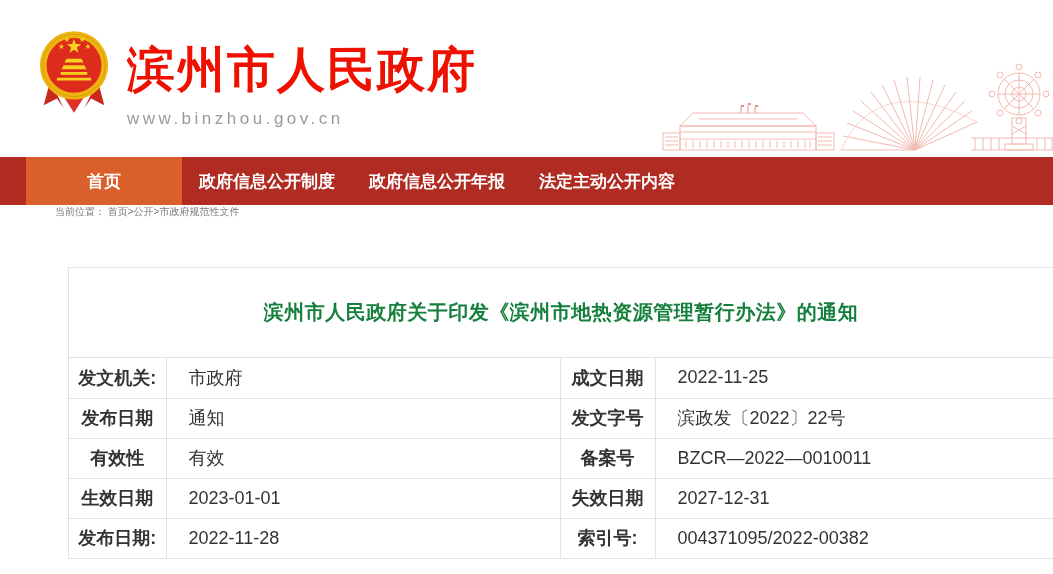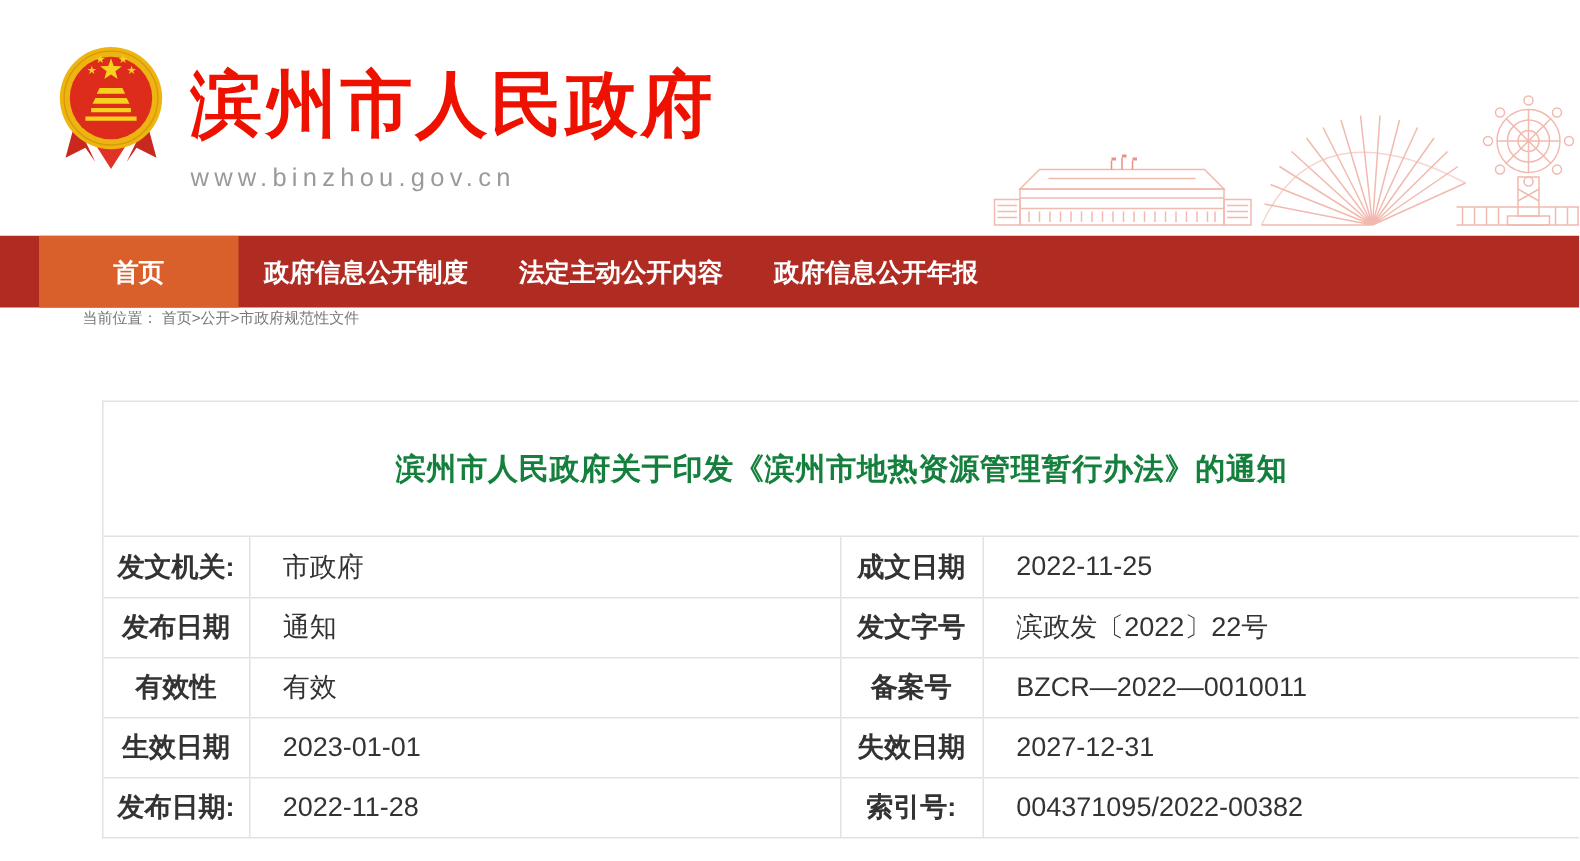--- a/index.html
+++ b/index.html
@@ -14,21 +14,21 @@
   .site-title-block { margin-left: 17px; }
   .site-name { font-size: 48px; font-weight: bold; color: #ee1100; letter-spacing: 2px; margin-top: 12px; white-space: nowrap; }
   .site-url { font-size: 17px; color: #9a9a9a; letter-spacing: 3.5px; margin-top: 7px; }
   .landmarks { position: absolute; right: 0; bottom: 2px; width: 400px; height: 135px; }
 
   
   .main-nav { height: 48px; background: #b02b22; display: flex; align-items: stretch; }
   .nav-spacer { width: 26px; flex: 0 0 auto; }
   .nav-tab { width: 170px; flex: 0 0 auto; display: flex; align-items: center; justify-content: center;
              color: #fff; font-size: 17px; font-weight: bold; text-decoration: none; cursor: pointer; white-space: nowrap; }
-  .nav-tab.active { width: 133px; background: #d95f2b; }
+  .nav-tab.active { width: 156px; background: #d95f2b; }
 
   
   .breadcrumb { padding: 0 0 0 55px; font-size: 10px; color: #777; height: 34px; }
   .breadcrumb .crumb-path { color: #777; cursor: pointer; }
 
   
   .doc-box { margin: 28px 0 0 68px; border: 1px solid #e2e2e2; border-right: none; background: #fff; }
   .doc-title { margin: 0; height: 90px; display: flex; align-items: center; justify-content: center;
                font-size: 20px; font-weight: bold; color: #15803d; border-bottom: 1px solid #e2e2e2; letter-spacing: 0.5px; }
   .meta-table { width: 100%; border-collapse: collapse; table-layout: fixed; }
@@ -110,22 +110,22 @@
         <rect x="352" y="124" width="28" height="6"></rect>
         <path d="M318,118 H400 M318,130 H400 M322,118 V130 M330,118 V130 M338,118 V130 M346,118 V130 M384,118 V130 M392,118 V130 M399,118 V130"></path>
       </g>
     </svg>
   </header>
 
   <nav class="main-nav">
     <span class="nav-spacer"></span>
     <a class="nav-tab active">首页</a>
     <a class="nav-tab">政府信息公开制度</a>
+    <a class="nav-tab">政府信息公开年报</a>
     <a class="nav-tab">法定主动公开内容</a>
-    <a class="nav-tab">政府信息公开年报</a>
   </nav>
 
   <div class="breadcrumb">
     <span class="crumb-label">当前位置：</span>
     <span class="crumb-path">首页&gt;公开&gt;市政府规范性文件</span>
   </div>
 
   <section class="doc-box">
     <h1 class="doc-title">滨州市人民政府关于印发《滨州市地热资源管理暂行办法》的通知</h1>
     <table class="meta-table">

